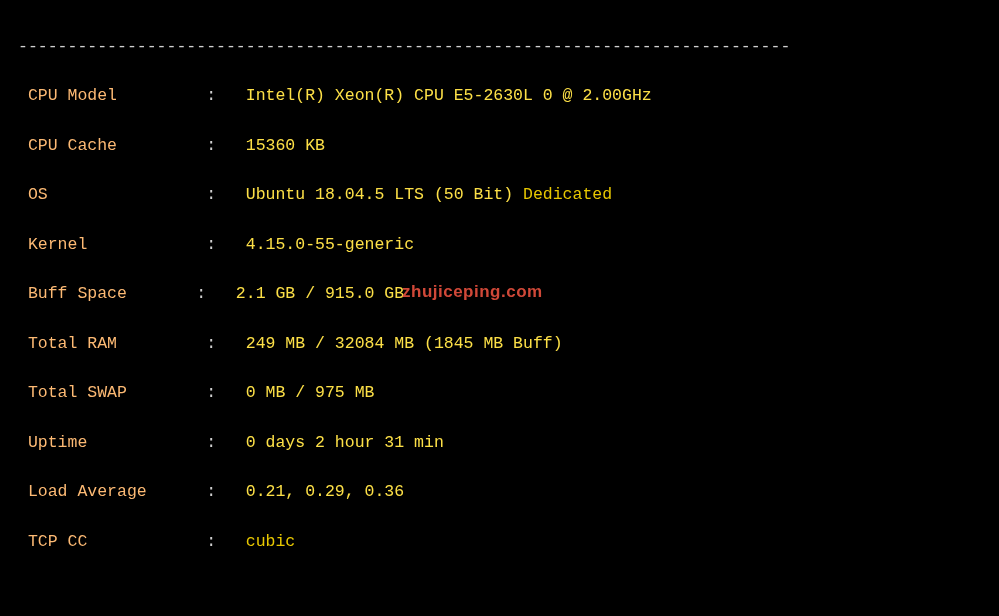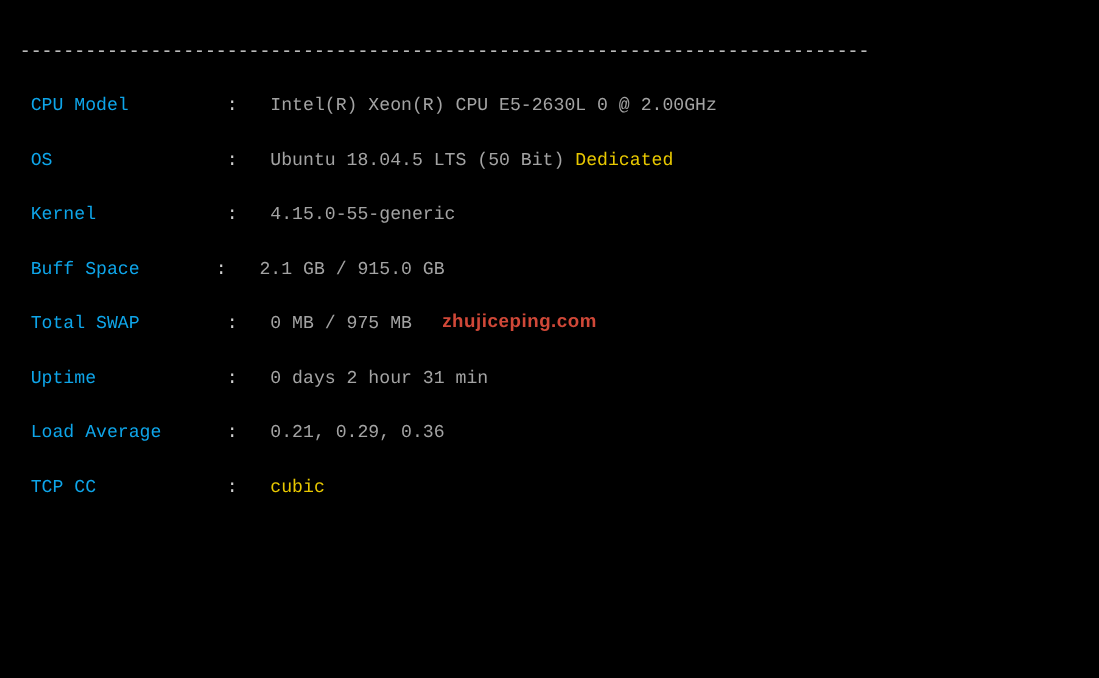--- a/index.html
+++ b/index.html
@@ -14,44 +14,46 @@
       overflow: hidden;
       line-height: 1.5;
     }
     .term {
       padding: 10px 18px;
       white-space: pre;
     }
     .dash {
       color: #d0d0d0;
     }
-    .label { color: #0ea5e9; }
-    .cyan { color: #a3a3a3; text-align: center; }
+    .label { color: #fdba74; }
+    .cyan { color: #fde047; text-align: center; }
     .yellow { color: #e8c800; }
     .watermark {
       position: absolute;
       color: #d04838;
       font-weight: bold;
       font-size: 17px;
       top: 279px;
       left: 402px;
       font-family: Arial, sans-serif;
       letter-spacing: 0.5px;
     }
     .row { display: block; }
   </style>
 </head>
 <body>
 
 <div class="term">
 <span class="row dash">------------------------------------------------------------------------------</span>
 <span class="row"> <span class="label">CPU Model         </span>:   <span class="cyan">Intel(R) Xeon(R) CPU E5-2630L 0 @ 2.00GHz</span></span>
+<span class="row"> <span class="label">CPU Cache         </span>:   <span class="cyan">15360 KB</span></span>
 <span class="row"> <span class="label">OS                </span>:   <span class="cyan">Ubuntu 18.04.5 LTS (50 Bit)</span><span class="yellow"> Dedicated</span></span>
 <span class="row"> <span class="label">Kernel            </span>:   <span class="cyan">4.15.0-55-generic</span></span>
 <span class="row"> <span class="label">Buff Space       </span>:   <span class="cyan">2.1 GB / 915.0 GB</span></span>
+<span class="row"> <span class="label">Total RAM         </span>:   <span class="cyan">249 MB / 32084 MB (1845 MB Buff)</span></span>
 <span class="row"> <span class="label">Total SWAP        </span>:   <span class="cyan">0 MB / 975 MB</span></span>
 <span class="row"> <span class="label">Uptime            </span>:   <span class="cyan">0 days 2 hour 31 min</span></span>
 <span class="row"> <span class="label">Load Average      </span>:   <span class="cyan">0.21, 0.29, 0.36</span></span>
 <span class="row"> <span class="label">TCP CC            </span>:   <span class="yellow">cubic</span></span>
 
 
 
 
 
 

